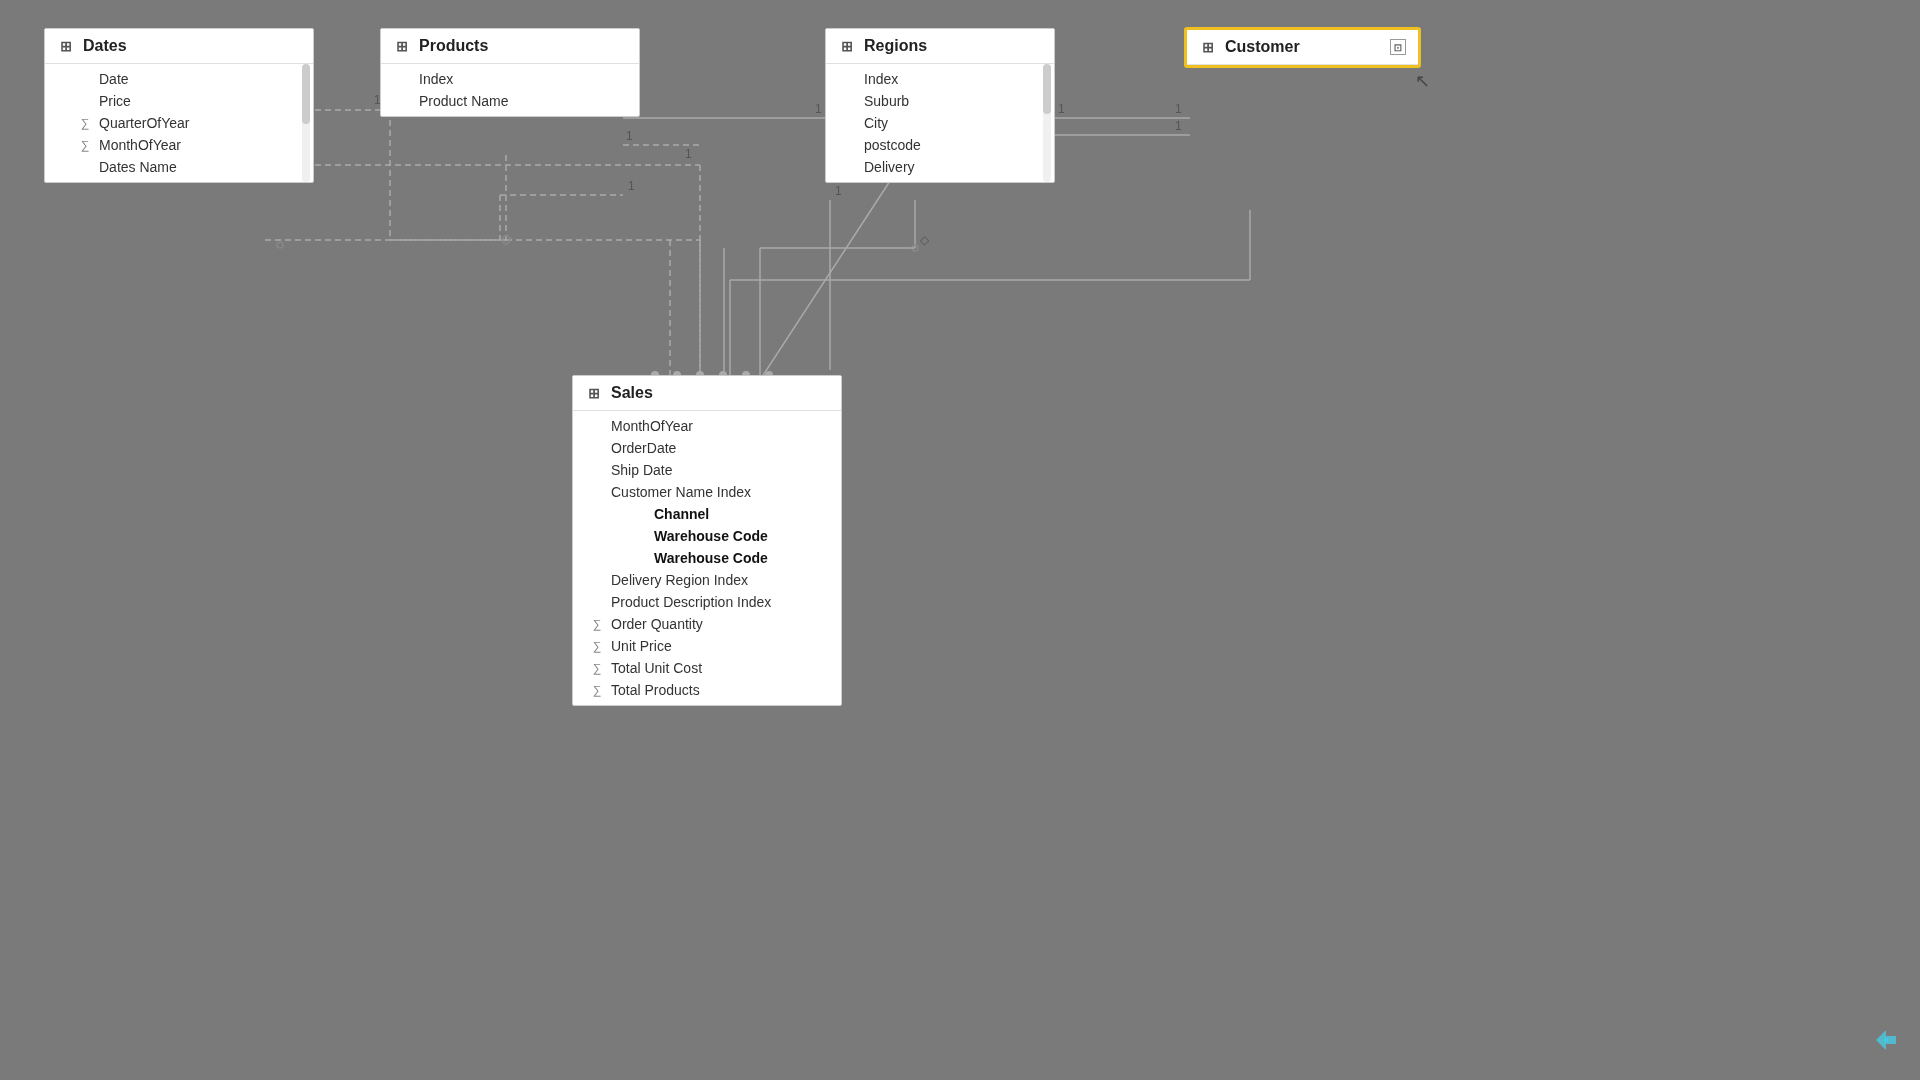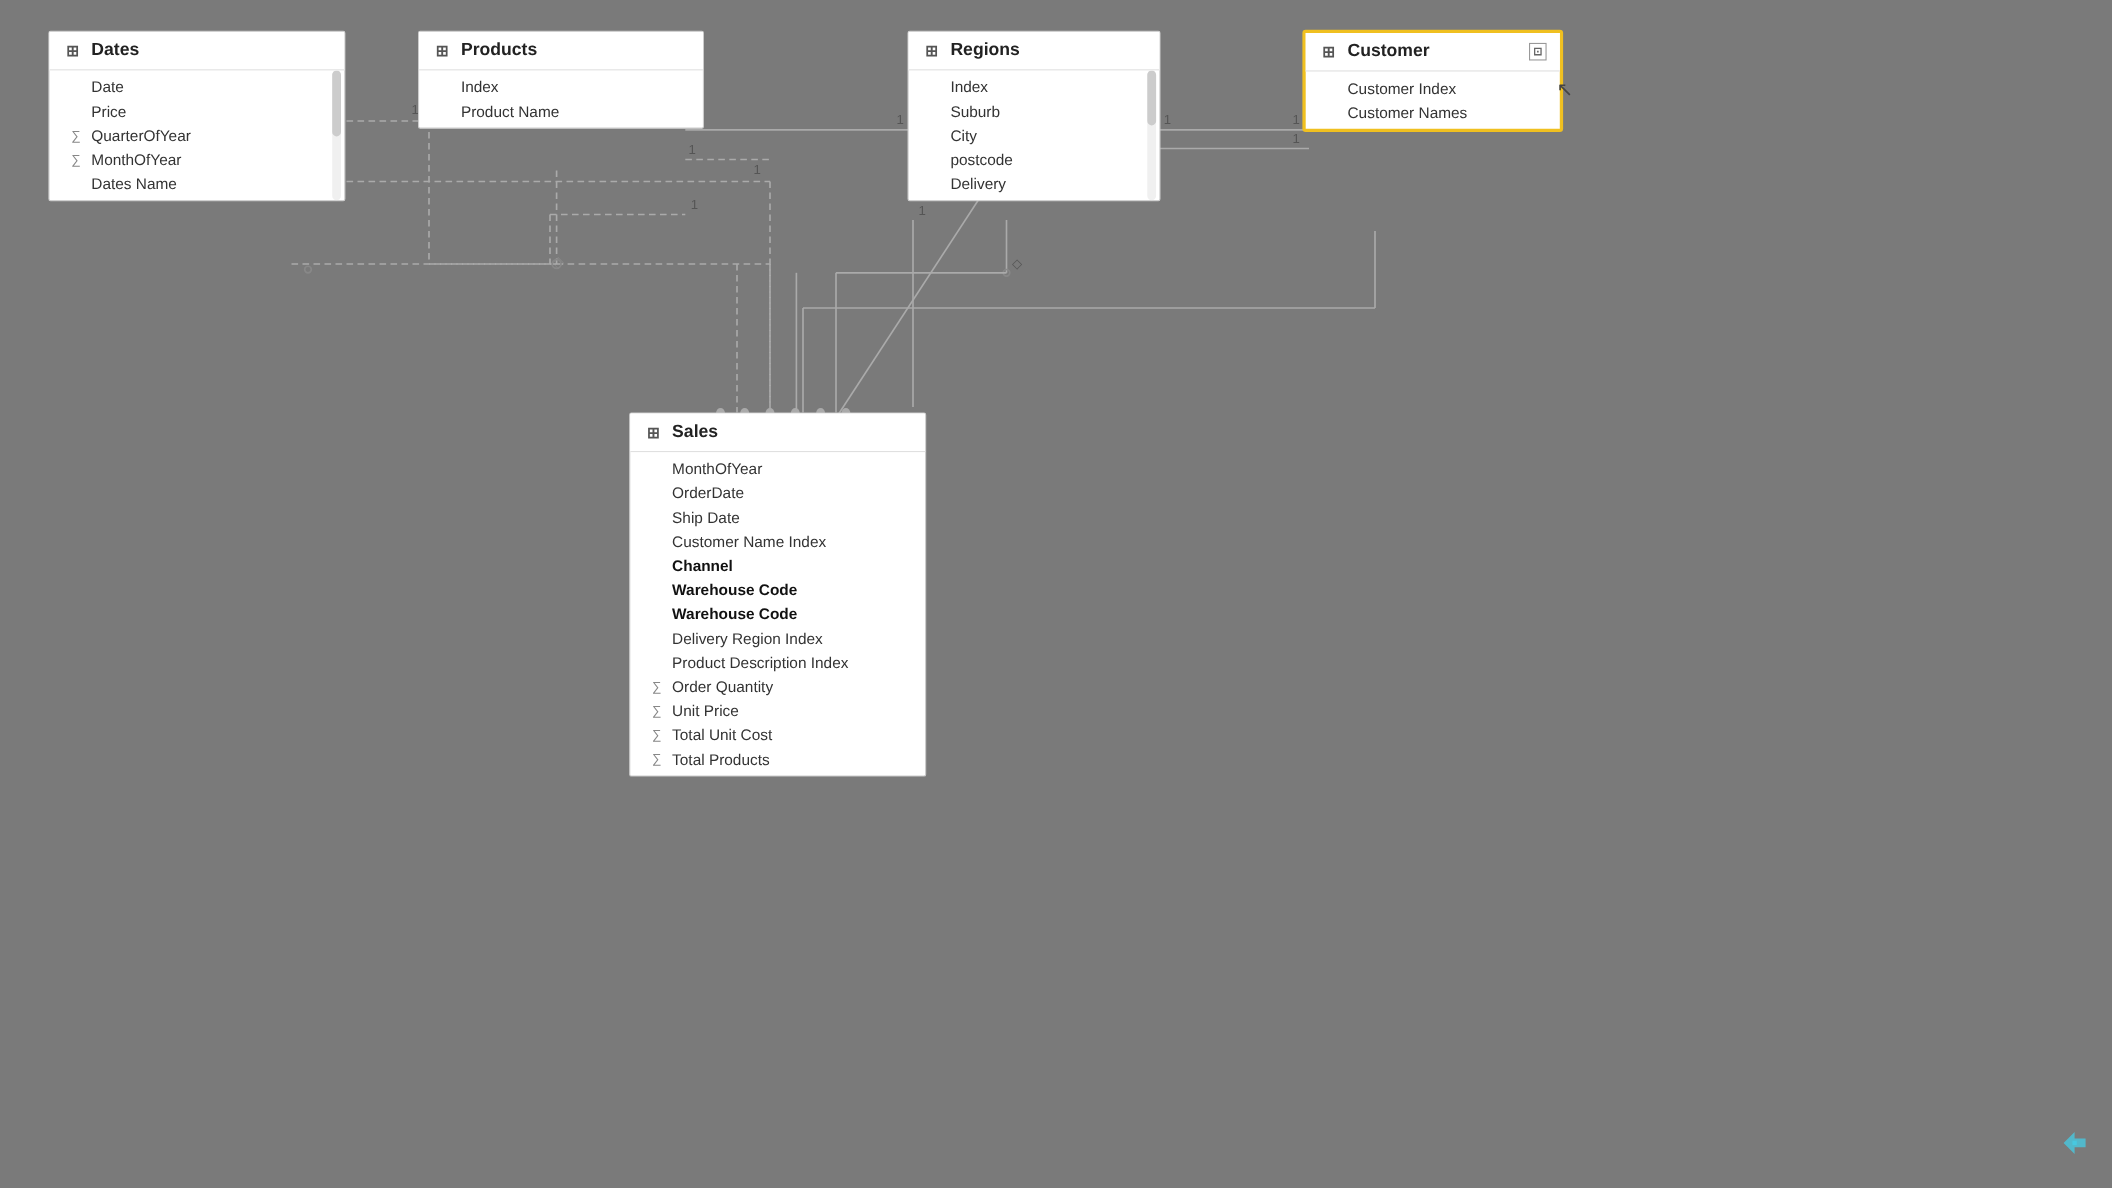--- a/index.html
+++ b/index.html
@@ -77,20 +77,21 @@
       align-items: center;
       padding: 3px 16px;
       font-size: 14px;
       color: #333;
       gap: 6px;
     }
 
     .table-field.bold {
       font-weight: 700;
       color: #111;
+      margin-left: 43px;
     }
 
     .field-icon {
       width: 16px;
       height: 16px;
       display: inline-flex;
       align-items: center;
       justify-content: center;
       font-size: 12px;
       color: #888;
@@ -202,21 +203,21 @@
 
     <line x1="670" y1="240" x2="670" y2="375" stroke="#aaa" stroke-width="1.5" stroke-dasharray="6,4"></line>
     <line x1="724" y1="248" x2="724" y2="375" stroke="#aaa" stroke-width="1.5"></line>
   </svg>
 
   <div class="table-card" style="left: 44px; top: 28px; width: 270px;">
     <div class="table-header">
       <span class="table-header-icon">⊞</span>
       <span>Dates</span>
     </div>
-    <div class="table-body" style="position:relative;">
+    <div class="table-body" style="position:relative;padding-left:16px;">
       <div class="table-field">
         <span class="field-icon"></span>
         <span>Date</span>
       </div>
       <div class="table-field">
         <span class="field-icon"></span>
         <span>Price</span>
       </div>
       <div class="table-field">
         <span class="field-icon sigma">∑</span>
@@ -286,30 +287,20 @@
       </div>
     </div>
   </div>
 
   <div class="table-card selected" style="left: 1185px; top: 28px; width: 235px;">
     <div class="table-header">
       <span class="table-header-icon">⊞</span>
       <span>Customer</span>
       <div class="table-header-expand">
         <span>⊡</span>
-      </div>
-    </div>
-    <div class="table-body">
-      <div class="table-field">
-        <span class="field-icon"></span>
-        <span>Customer Index</span>
-      </div>
-      <div class="table-field">
-        <span class="field-icon"></span>
-        <span>Customer Names</span>
       </div>
     </div>
 
     <div style="position:absolute; top: 40px; right: -12px; font-size:18px; color: #444; pointer-events:none; z-index:10;">
       ↖
     </div>
   </div>
 
   <div class="table-card" style="left: 572px; top: 375px; width: 270px;">
     <div class="table-header">

